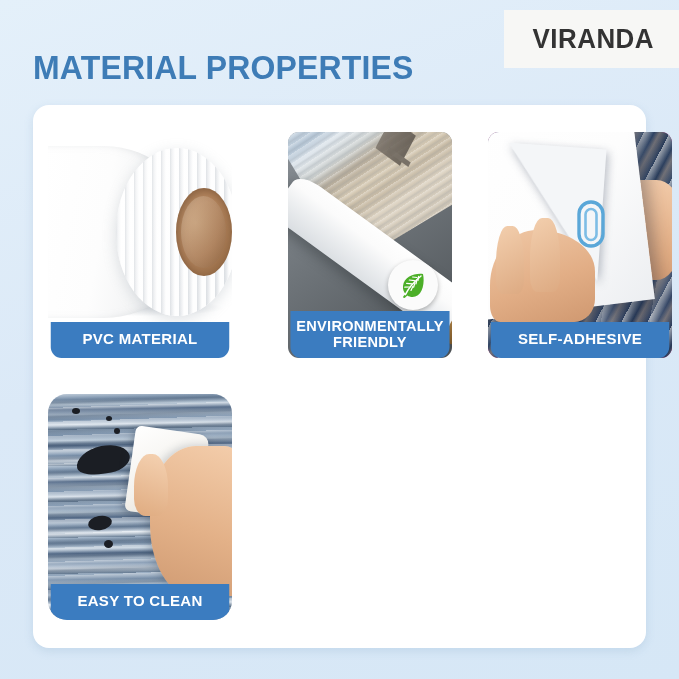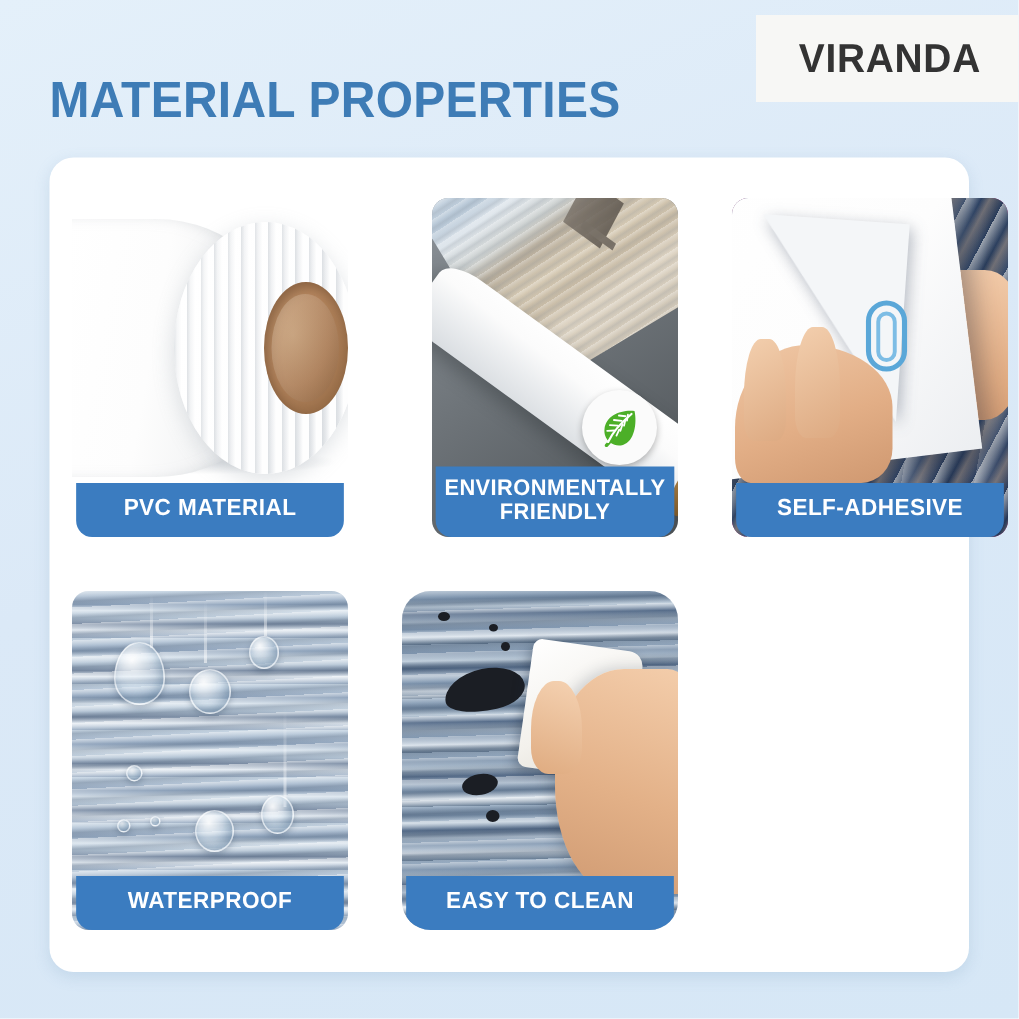--- a/index.html
+++ b/index.html
@@ -463,40 +463,20 @@
             <rect x="5" y="4" width="24" height="44" rx="12" fill="none" stroke="#5aa7d8" stroke-width="3.4"></rect>
             <rect x="11.5" y="11" width="11" height="31" rx="5.5" fill="none" stroke="#7dbde5" stroke-width="2.6"></rect>
           </svg>
         </div>
       </div>
       <div class="panel-label">
         <span class="ln">SELF-ADHESIVE</span>
       </div>
     </div>
 
-    <div class="panel p4">
-      <div class="panel-photo">
-        <div class="grainy"></div>
-        <div class="trail" style="left:52px;top:2px;height:36px;"></div>
-        <div class="trail" style="left:88px;top:6px;height:42px;"></div>
-        <div class="trail" style="left:128px;top:0px;height:30px;"></div>
-        <div class="trail" style="left:141px;top:78px;height:66px;"></div>
-        <div class="drop" style="left:28px;top:34px;width:34px;height:42px;border-radius:48% 48% 50% 50%/58% 58% 42% 42%;"></div>
-        <div class="drop" style="left:78px;top:52px;width:28px;height:30px;border-radius:50%;"></div>
-        <div class="drop" style="left:118px;top:30px;width:20px;height:22px;border-radius:50%;"></div>
-        <div class="drop" style="left:126px;top:136px;width:22px;height:26px;border-radius:50%;"></div>
-        <div class="drop" style="left:82px;top:146px;width:26px;height:28px;border-radius:50%;"></div>
-        <div class="drop" style="left:30px;top:152px;width:9px;height:9px;border-radius:50%;"></div>
-        <div class="drop" style="left:52px;top:150px;width:7px;height:7px;border-radius:50%;"></div>
-        <div class="drop" style="left:36px;top:116px;width:11px;height:11px;border-radius:50%;"></div>
-      </div>
-      <div class="panel-label">
-        <span class="ln">WATERPROOF</span>
-      </div>
-    </div>
 
     <div class="panel p5">
       <div class="panel-photo">
         <div class="grainy"></div>
         <div class="stain" style="left:28px;top:52px;width:54px;height:28px;border-radius:52% 48% 40% 60%/60% 55% 45% 40%;transform:rotate(-12deg);"></div>
         <div class="stain" style="left:40px;top:122px;width:24px;height:14px;border-radius:50%;transform:rotate(-10deg);"></div>
         <div class="stain" style="left:24px;top:14px;width:8px;height:6px;"></div>
         <div class="stain" style="left:58px;top:22px;width:6px;height:5px;"></div>
         <div class="stain" style="left:66px;top:34px;width:6px;height:6px;"></div>
         <div class="stain" style="left:98px;top:42px;width:12px;height:9px;transform:rotate(18deg);"></div>

